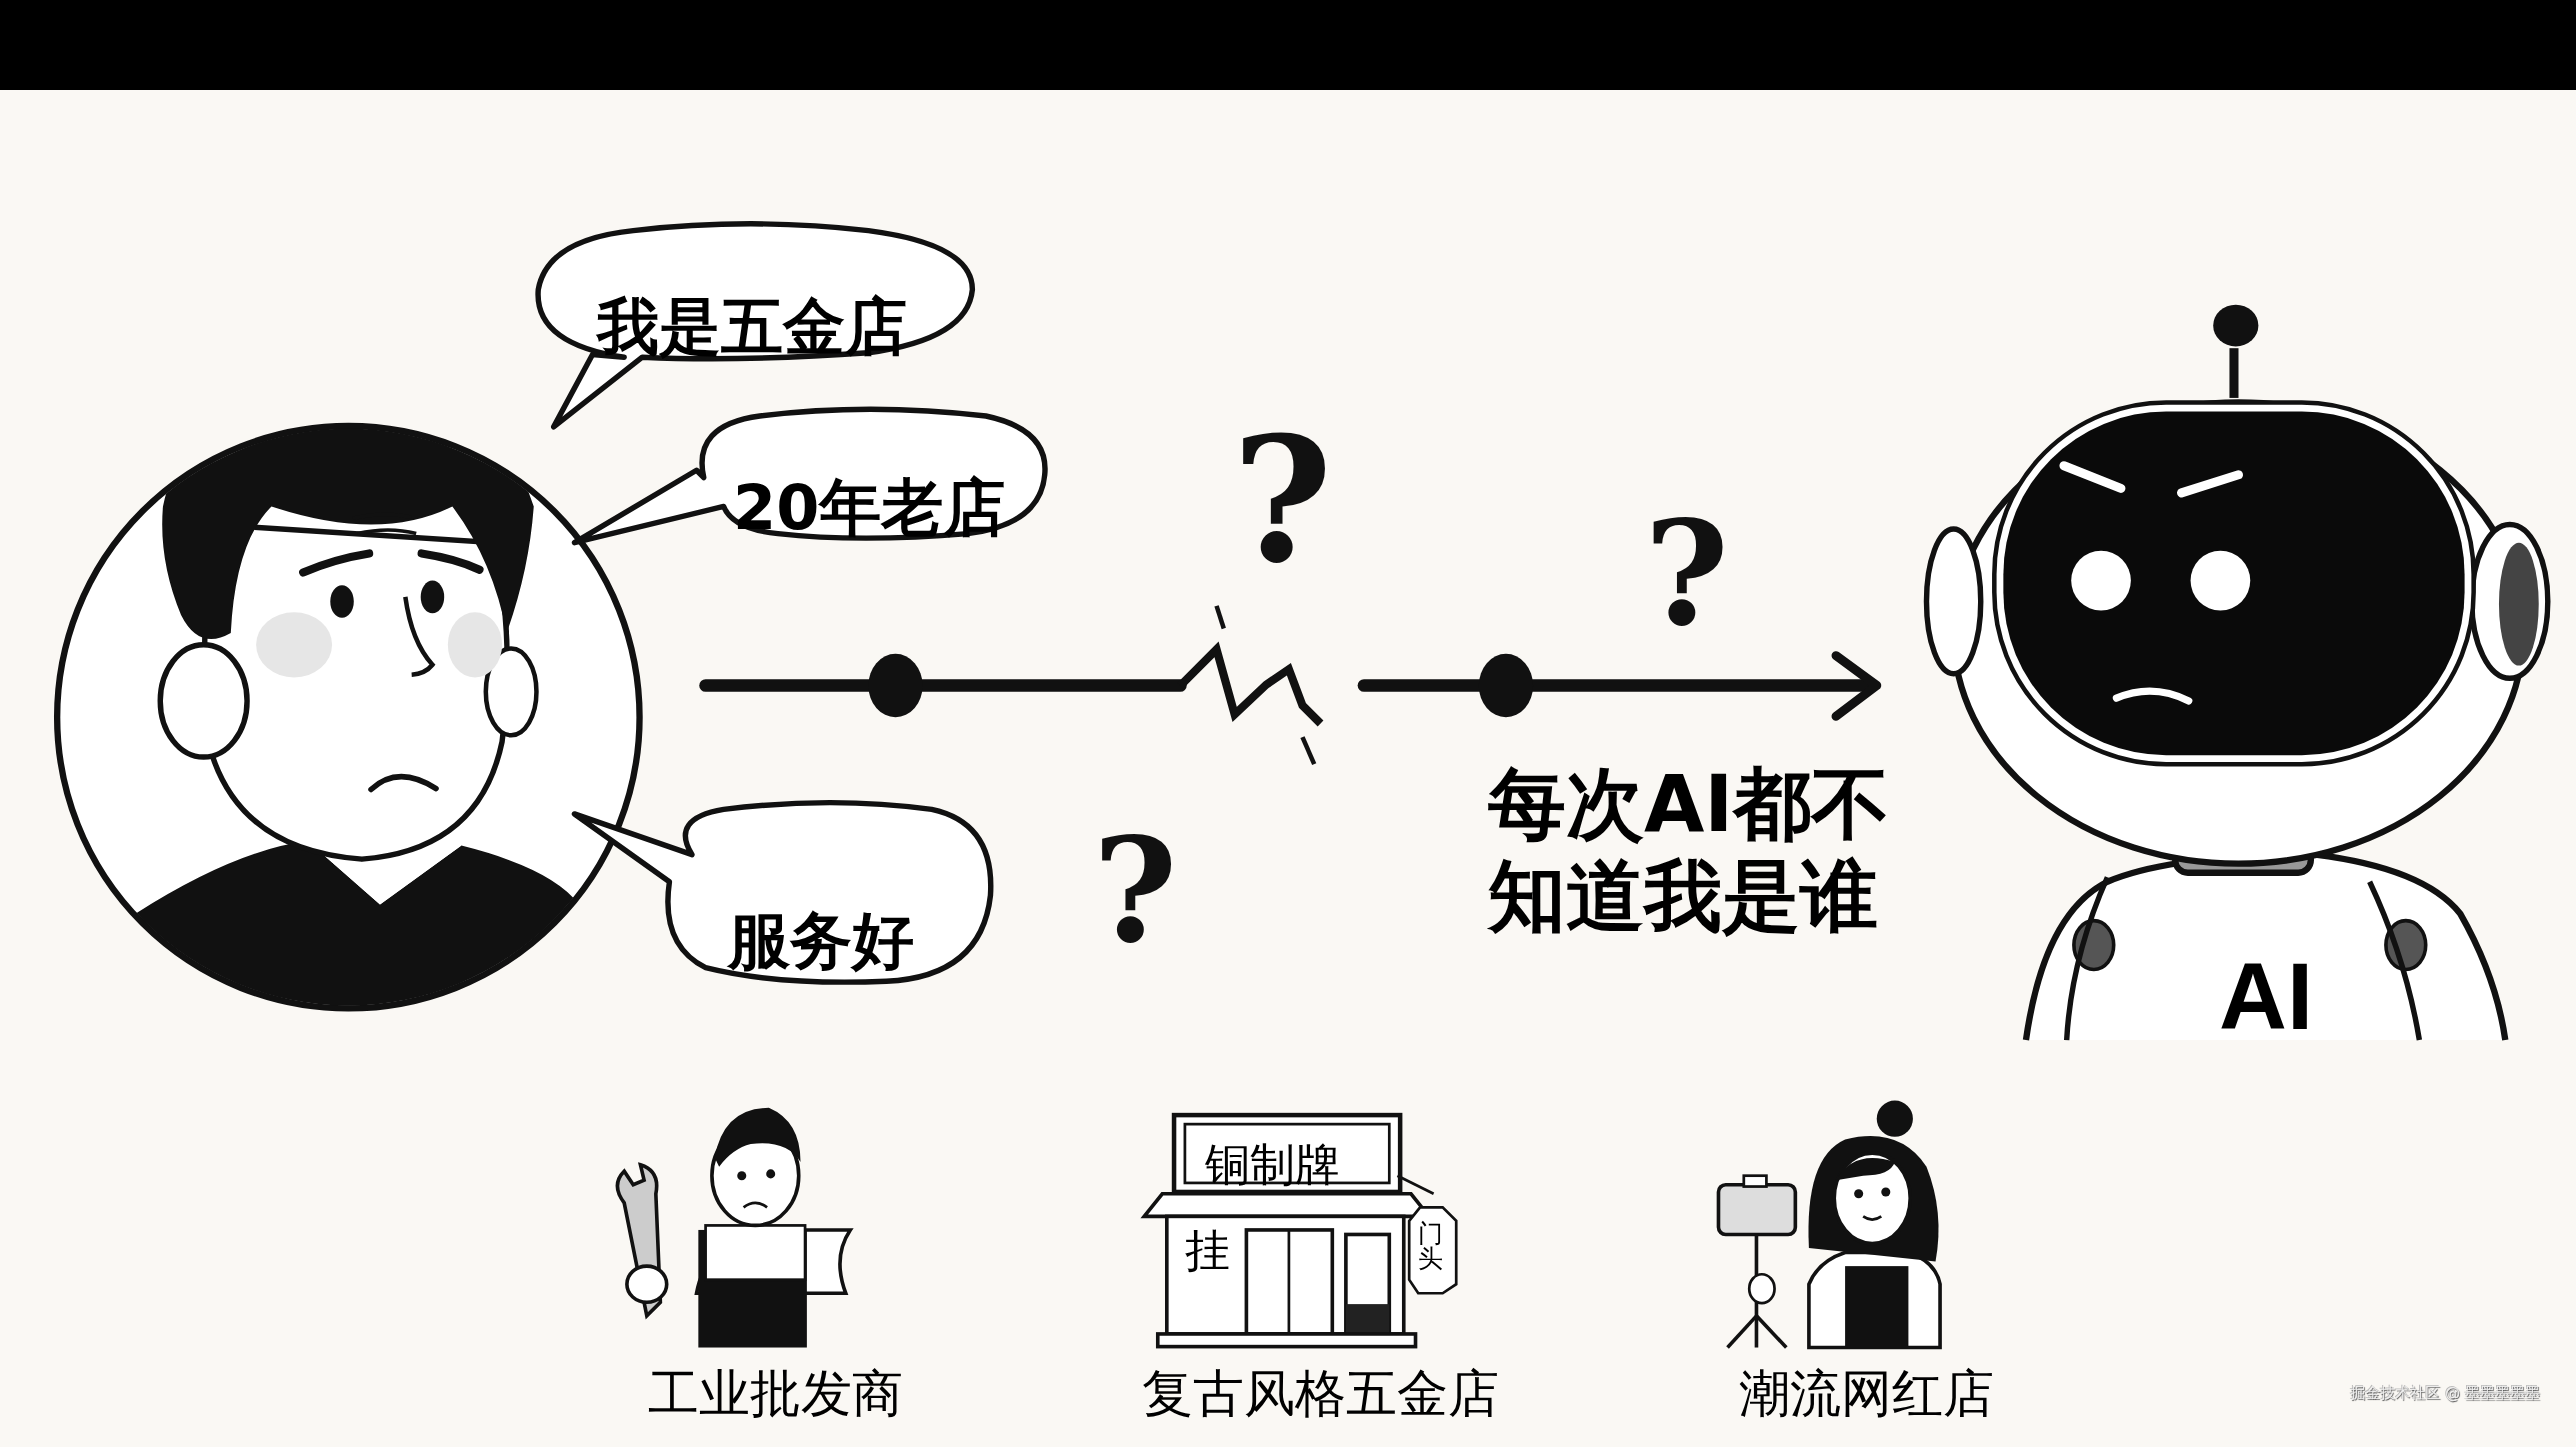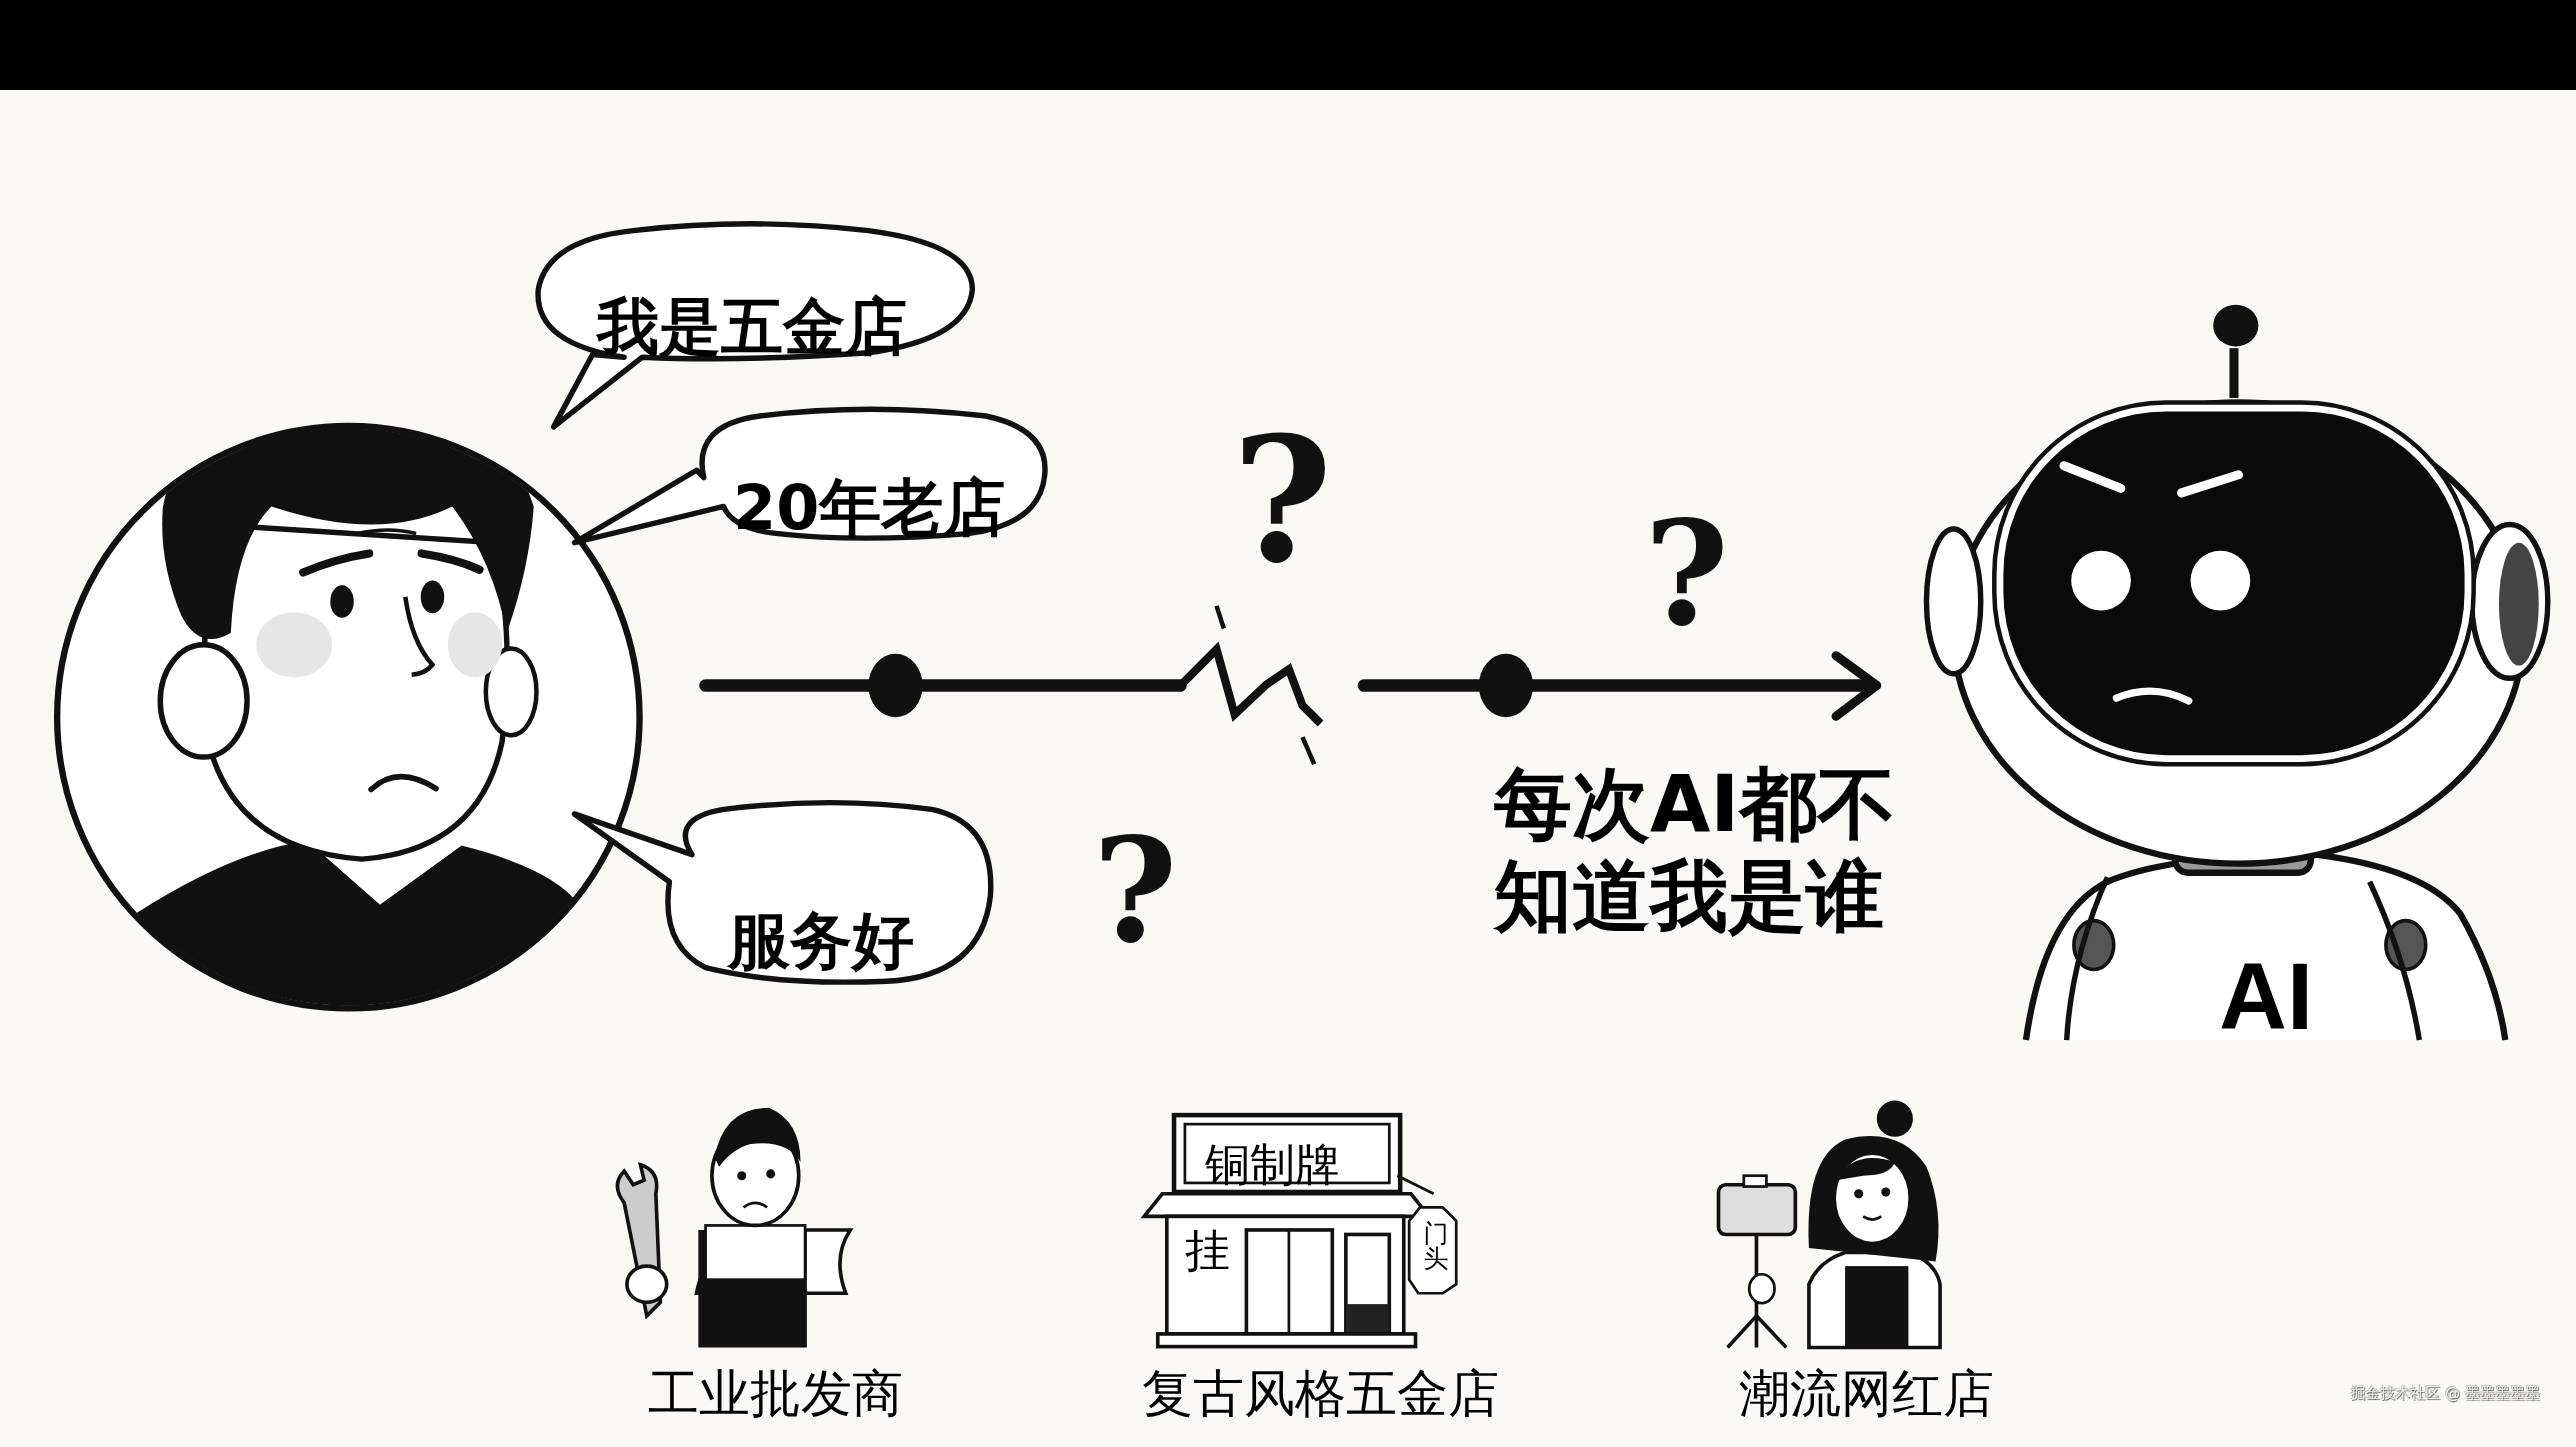--- a/index.html
+++ b/index.html
@@ -159,27 +159,27 @@
     <line x1="1942" y1="1455" x2="1910" y2="1490" stroke="#111" stroke-width="4"></line>
     <line x1="1942" y1="1455" x2="1975" y2="1490" stroke="#111" stroke-width="4"></line>
     <ellipse cx="1948" cy="1425" rx="14" ry="16" fill="#fff" stroke="#111" stroke-width="3"></ellipse>
   </g>
 </svg>
 
 <div class="txt bubble-text" style="left:597px; top:260px;">我是五金店</div>
 <div class="txt bubble-text" style="left:733px; top:441px;">20年老店</div>
 <div class="txt bubble-text" style="left:728px; top:874px;">服务好</div>
 
-<div class="txt headline" style="left:1488px; top:758px;margin-left:6px;">每次AI都不
+<div class="txt headline" style="left:1488px; top:758px;">每次AI都不
 知道我是谁</div>
 
 <div class="txt ai-label" style="left:2171px; top:950px;">AI</div>
 
 <div class="txt shop-sign" style="left:1205px; top:1142px;">铜制牌</div>
 <div class="txt shop-sign" style="left:1185px; top:1228px;">挂</div>
-<div class="txt" style="left:1418px; top:1221px; font-size:25px; font-weight:normal; width:36px; white-space:normal; text-align:center;">门头</div>
+<div class="txt" style="left:1418px; top:1221px; font-size:25px; font-weight:normal; width:36px; white-space:normal; ">门头</div>
 
 <div class="txt caption" style="left:626px; top:1368px;">工业批发商</div>
 <div class="txt caption" style="left:1120px; top:1368px;">复古风格五金店</div>
 <div class="txt caption" style="left:1717px; top:1368px;">潮流网红店</div>
 
 <div class="txt watermark">掘金技术社区 @ 墨墨墨墨墨</div>
 
 
 </body></html>

